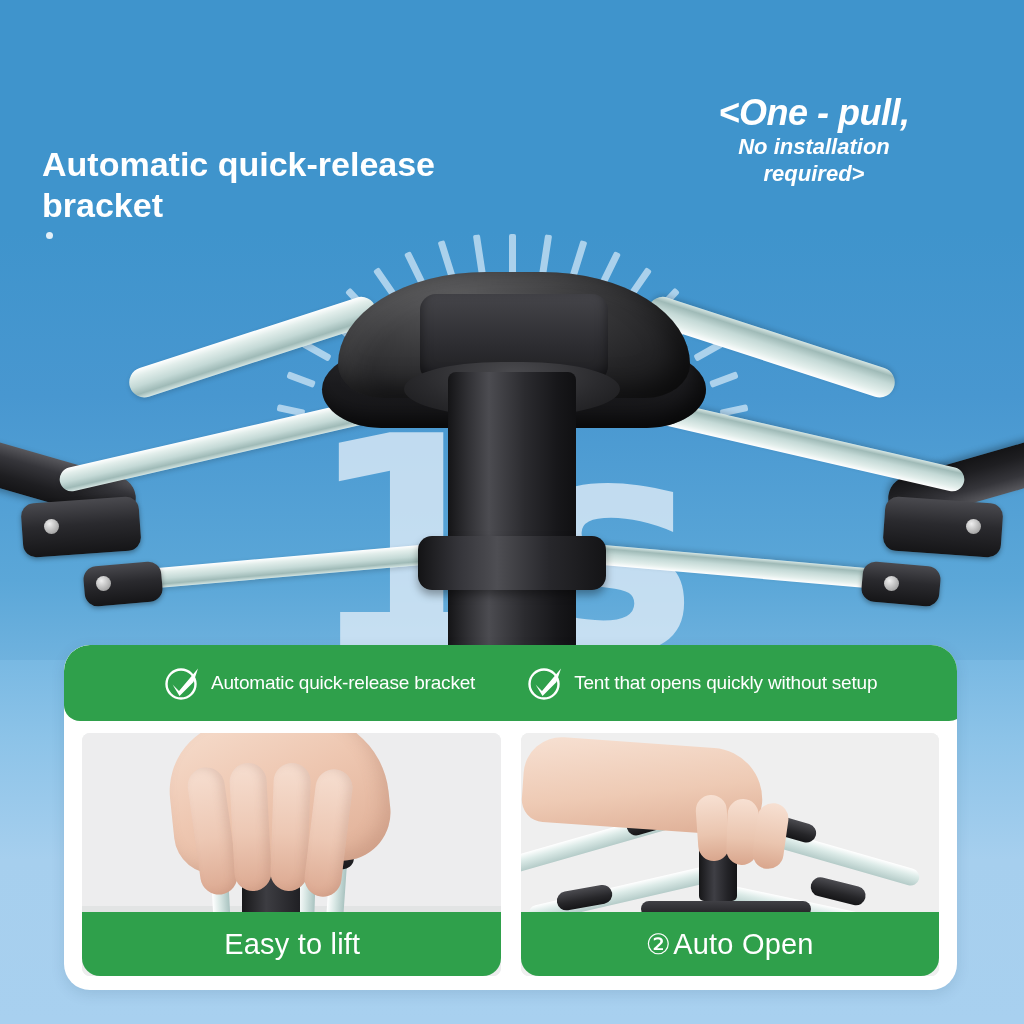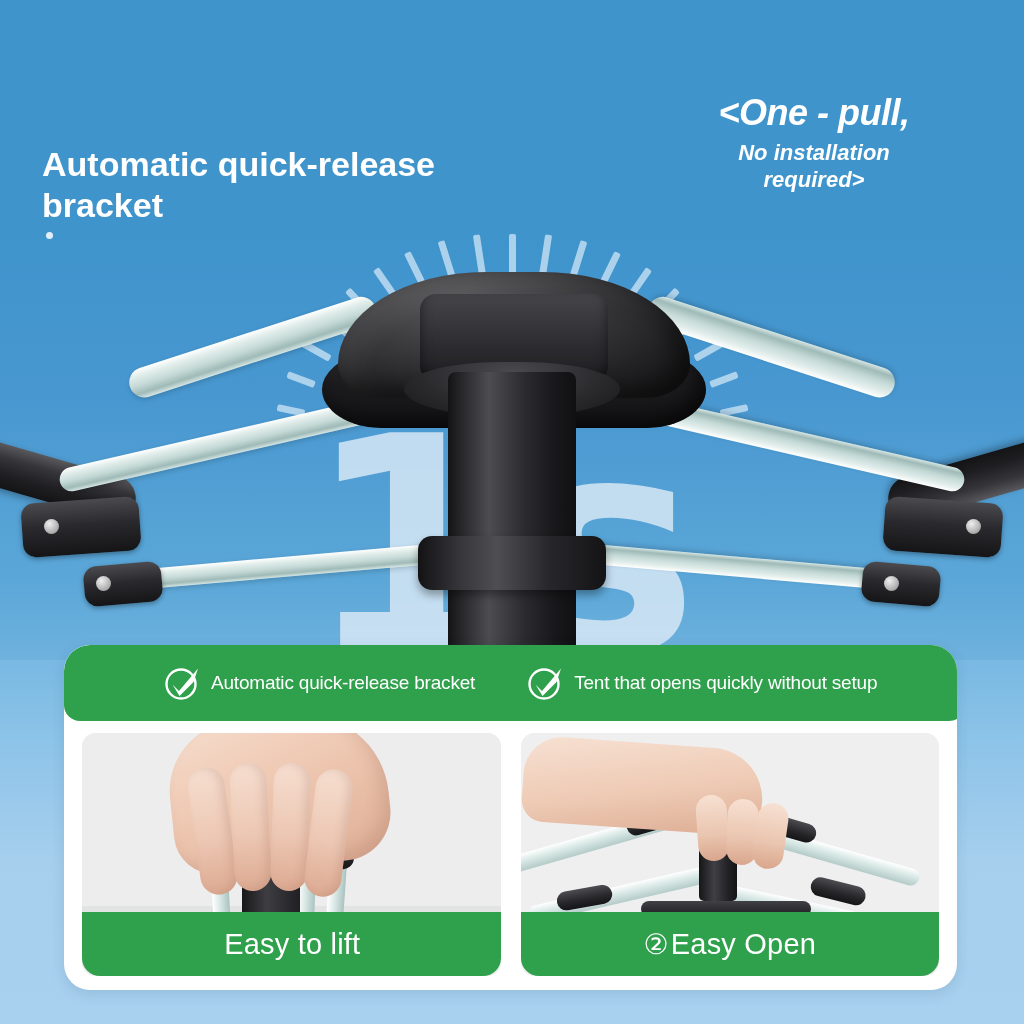--- a/index.html
+++ b/index.html
@@ -188,21 +188,21 @@
     position: absolute;
     left: 0; top: 76px;
     width: 893px; height: 269px;
     display: flex;
     gap: 20px;
     padding: 12px 18px 14px 18px;
   }
   .panel {
     position: relative;
     flex: 1 1 0;
-    border-radius: 14px;
+    border-radius: 8px;
     overflow: hidden;
     background: #eceeee;
   }
 
   .panel-caption {
     position: absolute;
     left: 0; right: 0; bottom: 0;
     height: 64px;
     background: #2fa04b;
     border-radius: 0 0 18px 18px;
@@ -345,21 +345,21 @@
     color: #ffffff;
     font-style: italic;
   }
   .tagline-main {
     font-size: 36px;
     font-weight: bold;
     letter-spacing: -.5px;
     white-space: nowrap;
   }
   .tagline-sub {
-    margin-top: 6px;
+    margin-top: 0;
     font-size: 22px;
     font-weight: bold;
     line-height: 1.22;
   }
 </style>
 </head>
 <body>
 
 <div class="page">
 
@@ -496,20 +496,20 @@
           <div class="baseB"></div>
 
           <div class="handB"></div>
           <div class="fingerB" style="left:176px; top:62px; transform:rotate(-4deg);"></div>
           <div class="fingerB" style="left:206px; top:66px; transform:rotate(2deg);"></div>
           <div class="fingerB" style="left:234px; top:70px; transform:rotate(8deg);"></div>
         </div>
 
         <div class="panel-caption">
           <span class="caption-badge">②</span>
-          <span>Easy Open</span>
+          <span>Auto Open</span>
         </div>
       </div>
 
     </div>
   </div>
 
 </div>
 
 </body></html>

